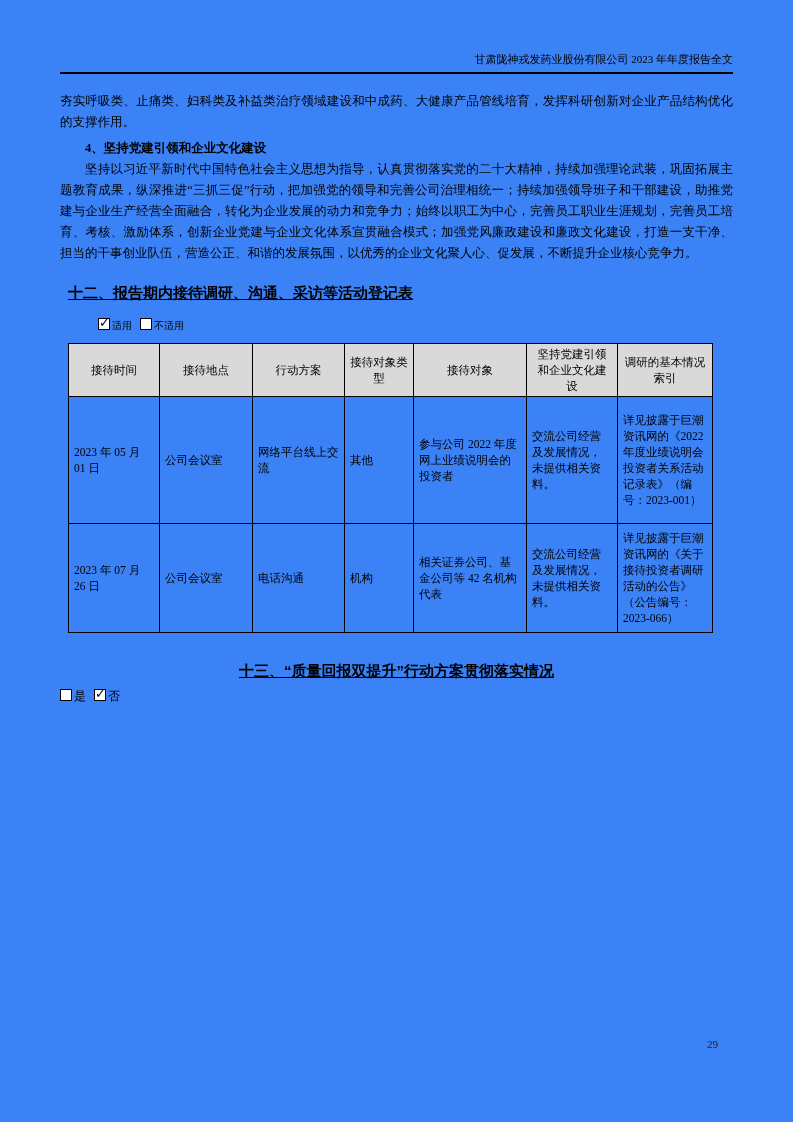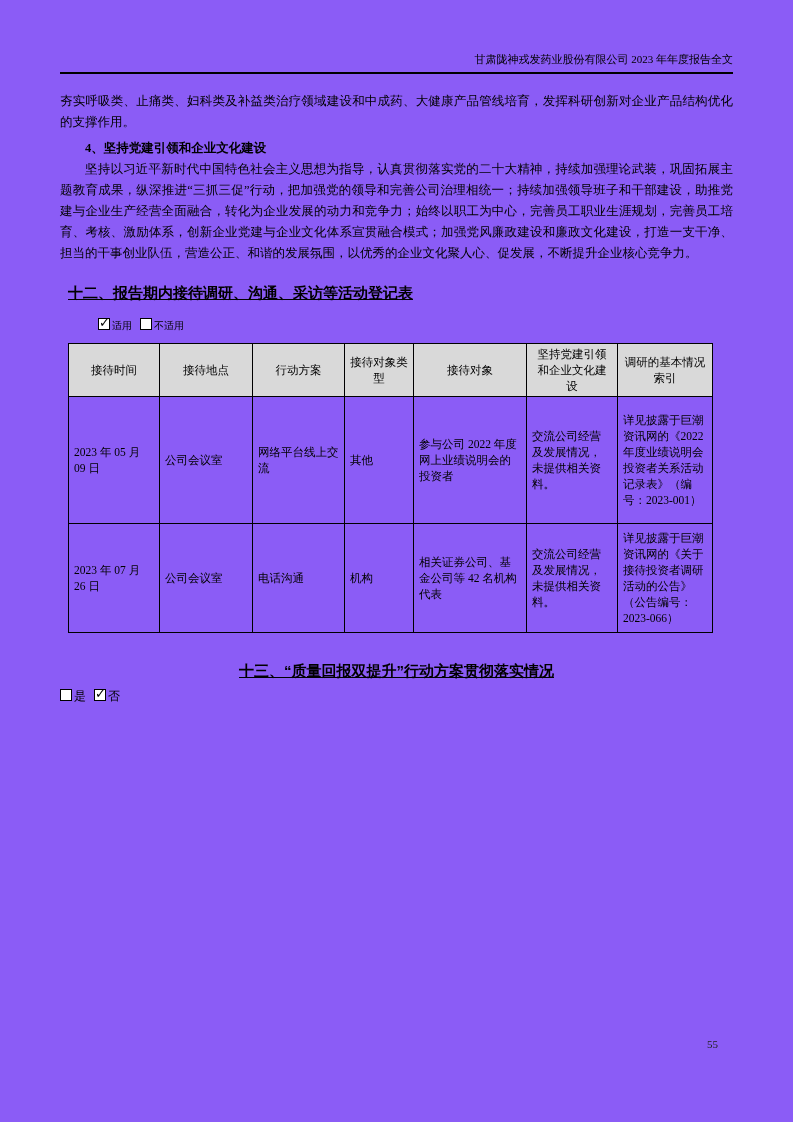--- a/index.html
+++ b/index.html
@@ -1,18 +1,18 @@
 <!DOCTYPE html>
 <html><head>
 <meta charset="utf-8">
 <style>
   html,body { margin:0; padding:0; background:#888; }
   .page {
     position:relative; width:793px; height:1122px; margin:0 auto;
-    background:#8b5cf6; overflow:hidden; color:#000;
+    background:#3b82f6; overflow:hidden; color:#000;
     font-family:"Liberation Serif","DejaVu Serif",serif;
   }
   .content { position:absolute; left:60px; top:52px; width:673px; }
 
   .doc-header {
     font-size:11px; line-height:14px; text-align:right;
     padding-bottom:6px; border-bottom:2px solid #000;
   }
 
   .para { font-size:12.5px; line-height:21px; text-align:justify; margin:0; }
@@ -103,21 +103,21 @@
         <tr class="hdr">
           <th>接待时间</th>
           <th>接待地点</th>
           <th>行动方案</th>
           <th>接待对象类型</th>
           <th>接待对象</th>
           <th>坚持党建引领和企业文化建设</th>
           <th>调研的基本情况索引</th>
         </tr>
         <tr class="r1">
-          <td>2023 年 05 月 09 日</td>
+          <td>2023 年 05 月 01 日</td>
           <td>公司会议室</td>
           <td>网络平台线上交流</td>
           <td>其他</td>
           <td>参与公司 2022 年度网上业绩说明会的投资者</td>
           <td>交流公司经营及发展情况，未提供相关资料。</td>
           <td>详见披露于巨潮资讯网的《2022 年度业绩说明会投资者关系活动记录表》（编号：2023-001）</td>
         </tr>
         <tr class="r2">
           <td>2023 年 07 月 26 日</td>
           <td>公司会议室</td>
@@ -132,14 +132,14 @@
 
     <h2 class="section-title st-13">十三、“质量回报双提升”行动方案贯彻落实情况</h2>
 
 
     <div class="yesno">
       <span class="cb"></span><span>是</span><span class="cb-gap"></span><span class="cb checked"></span><span>否</span>
     </div>
 
   </div>
 
-  <div class="page-number">55</div>
+  <div class="page-number">29</div>
 </div>
 
 </body></html>

